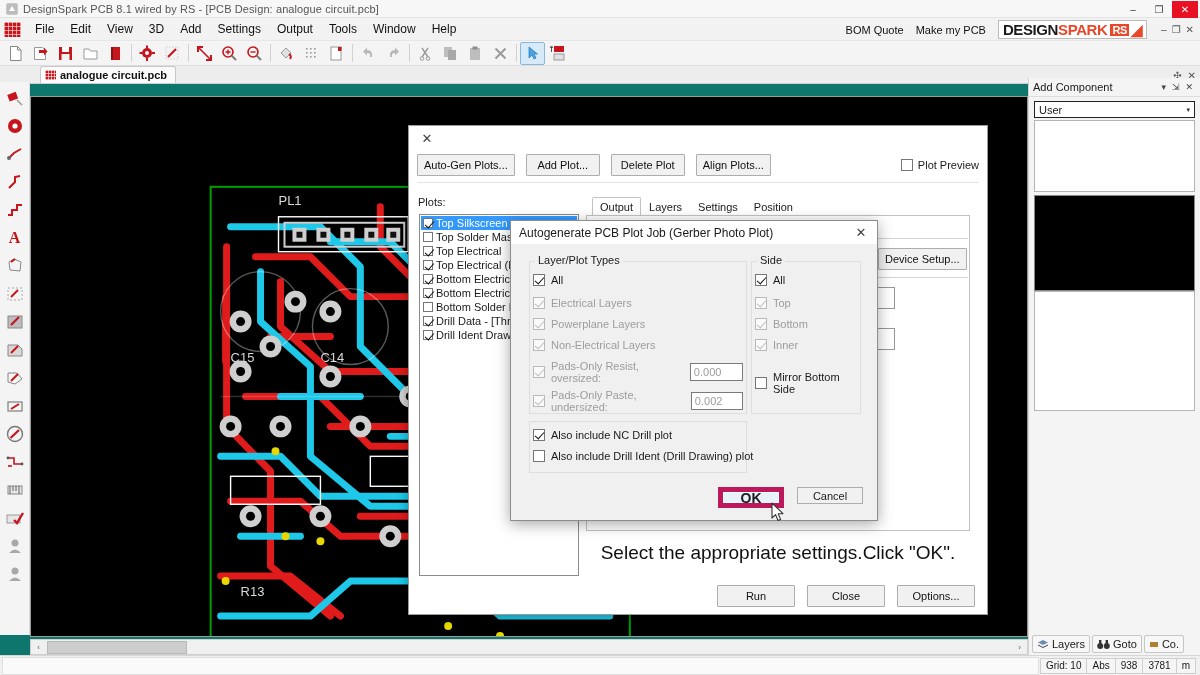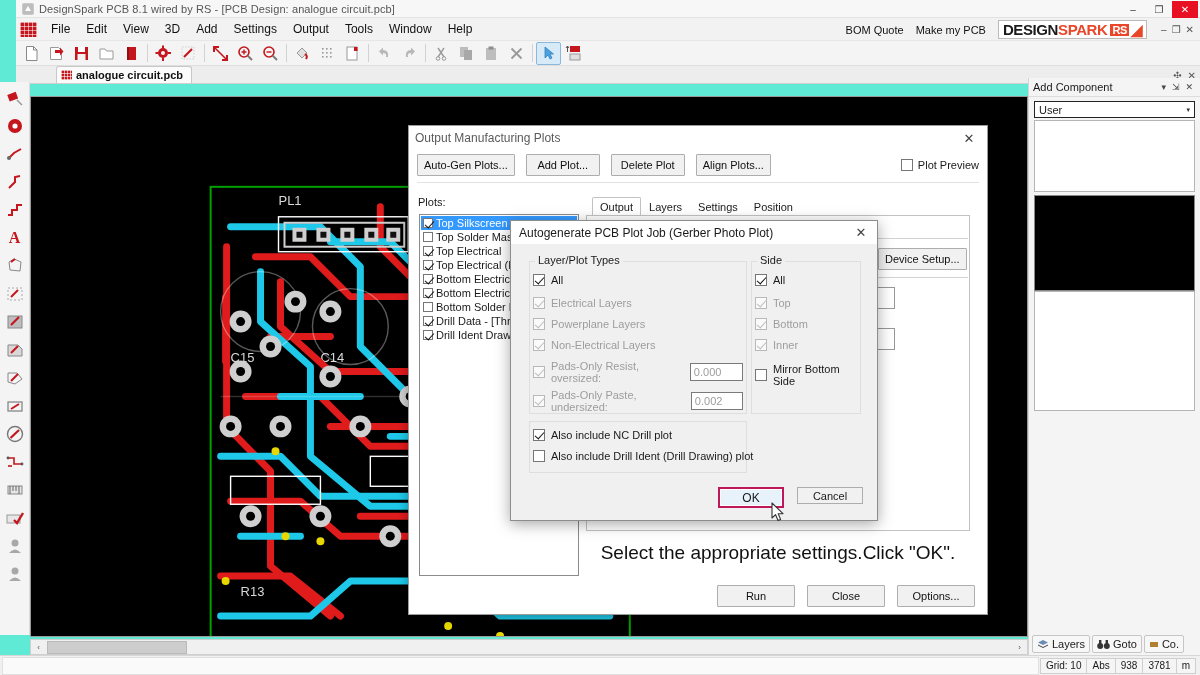--- a/index.html
+++ b/index.html
@@ -5,21 +5,21 @@
   * { box-sizing: border-box; }
   html, body { margin:0; padding:0; }
   body {
     width:1200px; height:675px; overflow:hidden;
     font-family:"Liberation Sans", sans-serif;
     font-size:11px; color:#1a1a1a;
     background:#f0f0f0;
     position:relative;
     -webkit-font-smoothing:antialiased;
   }
-  .app { position:absolute; inset:0; background:#5eead4;padding-left:16px; }
+  .app { position:absolute; inset:0; background:#0f766e; }
 
   
   .titlebar{
     height:18px; background:#f7f7f7; border-bottom:1px solid #e3e3e3;
     display:flex; align-items:center; padding:0 4px; position:relative;
   }
   .titlebar .appicon{
     width:12px;height:12px;margin-right:5px;margin-left:2px;
     background:#c9c9c9; border-radius:2px;
     display:flex;align-items:center;justify-content:center;
@@ -216,22 +216,22 @@
   }
   .dlg-inner .itit .t{flex:1;}
   .grp{
     position:absolute; border:1px solid #dedede; background:#f0f0f0;
   }
   .grp-title{ position:absolute; font-size:11px; color:#1a1a1a; background:#f0f0f0; padding:0 3px;text-align:right;}
   .row{ display:flex; align-items:center; gap:6px; font-size:11px; margin-bottom:9px;}
   .row.dis{ color:#9d9d9d; }
   .tinp{ background:#fff; border:1px solid #7a7a7a; width:56px; height:18px; font-size:11px;
          padding:0 3px; display:flex; align-items:center; margin-left:auto;}
-  .ok-btn{ border:2px solid #be185d; background:#e8f2fb; box-shadow:0 0 0 1px #fff inset;
-           min-width:66px; height:21px; display:flex;align-items:center;justify-content:center; font-size:12px;}
+  .ok-btn{ border:5px solid #be185d; background:#e8f2fb; box-shadow:0 0 0 1px #fff inset;
+           min-width:66px; height:21px; display:flex;align-items:center;justify-content:center; font-size:14px;font-weight:bold;}
   .cancel-btn{ border:1px solid #adadad; background:#f1f1f1; min-width:66px; height:17px;
            display:flex;align-items:center;justify-content:center; font-size:11px;}
   .cursor{ position:absolute; left:771px; top:502px; width:15px;height:21px; }
 </style>
 </head>
 <body>
 
 <div class="app">
 
   <div class="titlebar">
@@ -743,21 +743,20 @@
       <div class="sb-cell">Grid: 10</div>
       <div class="sb-cell">Abs</div>
       <div class="sb-cell">938</div>
       <div class="sb-cell">3781</div>
       <div class="sb-cell">m</div>
     </div>
   </div>
 
   <div class="dlg-outer">
     <div class="dlg-title">
-      <span class="t">Output Manufacturing Plots</span>
       <span class="dlg-x">✕</span>
     </div>
 
     <div class="dlg-btnrow">
       <div class="btn">Auto-Gen Plots...</div>
       <div class="btn">Add Plot...</div>
       <div class="btn">Delete Plot</div>
       <div class="btn">Align Plots...</div>
       <div style="flex:1;"></div>
       <div class="chk">
@@ -881,21 +880,21 @@
     <div class="grp" style="left:240px; top:68px; width:110px; height:125px; border-top:none;"></div>
     <div style="position:absolute; left:244px; top:76px; width:104px;">
       <div class="row dis">
         <span class="box dis on"></span>
         <span>Top</span>
       </div>
       <div class="row dis">
         <span class="box dis on"></span>
         <span>Bottom</span>
       </div>
-      <div class="row dis" style="margin-bottom:12px;">
+      <div class="row dis" style="margin-bottom:20px;">
         <span class="box dis on"></span>
         <span>Inner</span>
       </div>
       <div class="row">
         <span class="box"></span>
         <span>Mirror Bottom Side</span>
       </div>
     </div>
 
     <div class="grp" style="left:18px; top:200px; width:218px; height:52px;"></div>

